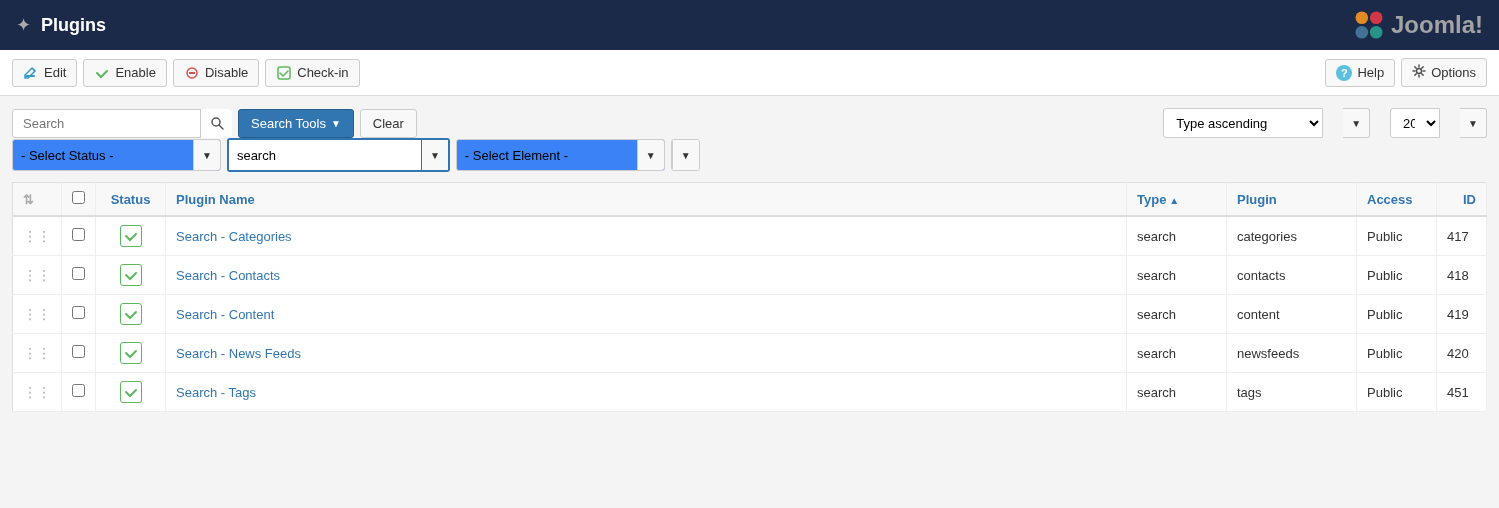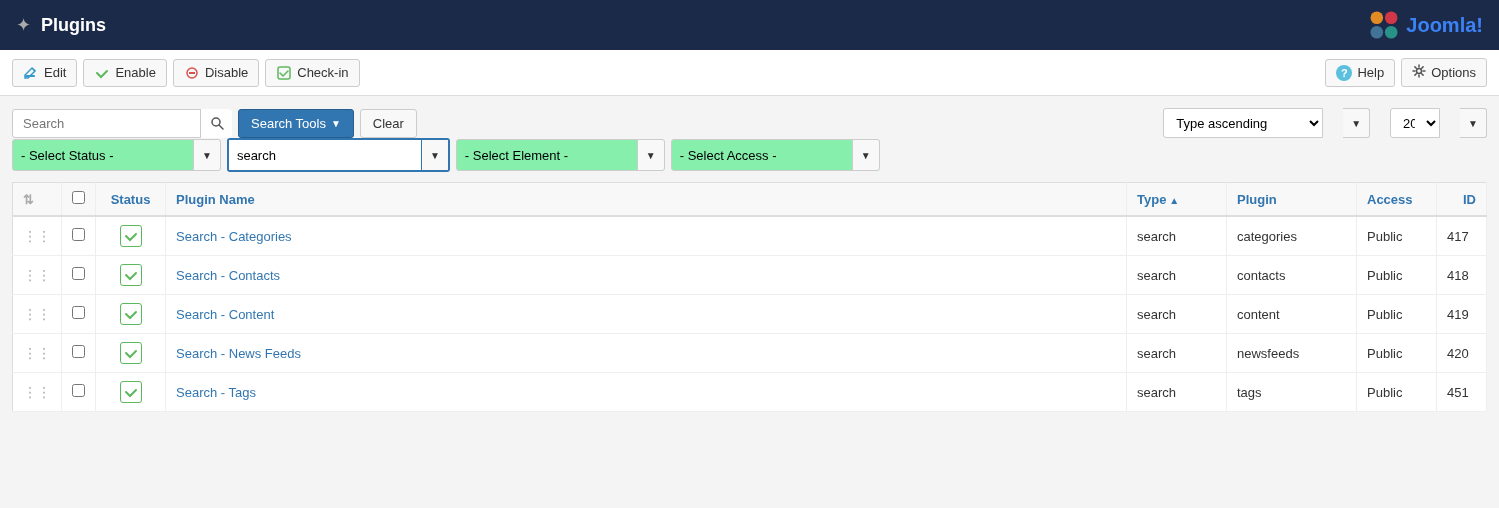--- a/index.html
+++ b/index.html
@@ -23,22 +23,22 @@
       color: #fff;
       font-size: 18px;
       font-weight: bold;
     }
     .joomla-logo {
       display: flex;
       align-items: center;
       gap: 4px;
     }
     .joomla-logo-text {
-      color: #3b82f6;
-      font-size: 20px;
+      color: #a3a3a3;
+      font-size: 24px;
       font-weight: bold;
     }
     .joomla-icon {
       width: 36px;
       height: 36px;
     }
 
     
     .toolbar {
       background: #fff;
@@ -189,21 +189,21 @@
       align-items: center;
       gap: 6px;
       padding: 0 12px 10px 12px;
       background: #f4f4f4;
     }
     .select-filter-wrap {
       display: flex;
       align-items: flex-end;
       border: 1px solid #ccc;
       border-radius: 3px;
-      background: #86efac;
+      background: #3b82f6;
       overflow: hidden;
     }
     .select-filter {
       padding: 6px 8px;
       border: none;
       font-size: 13px;
       background: transparent;
       outline: none;
       min-width: 180px;
       height: 30px;
@@ -459,23 +459,20 @@
   </div>
   <div class="select-filter-wrap">
     <select class="select-filter">
       <option>- Select Element -</option>
     </select>
     <div class="select-arrow">
       <span>▼</span>
     </div>
   </div>
   <div class="select-filter-wrap">
-    <select class="select-filter">
-      <option>- Select Access -</option>
-    </select>
     <div class="select-arrow">
       <span>▼</span>
     </div>
   </div>
 </div>
 
 <div class="table-wrap">
   <table>
     <thead>
       <tr>

